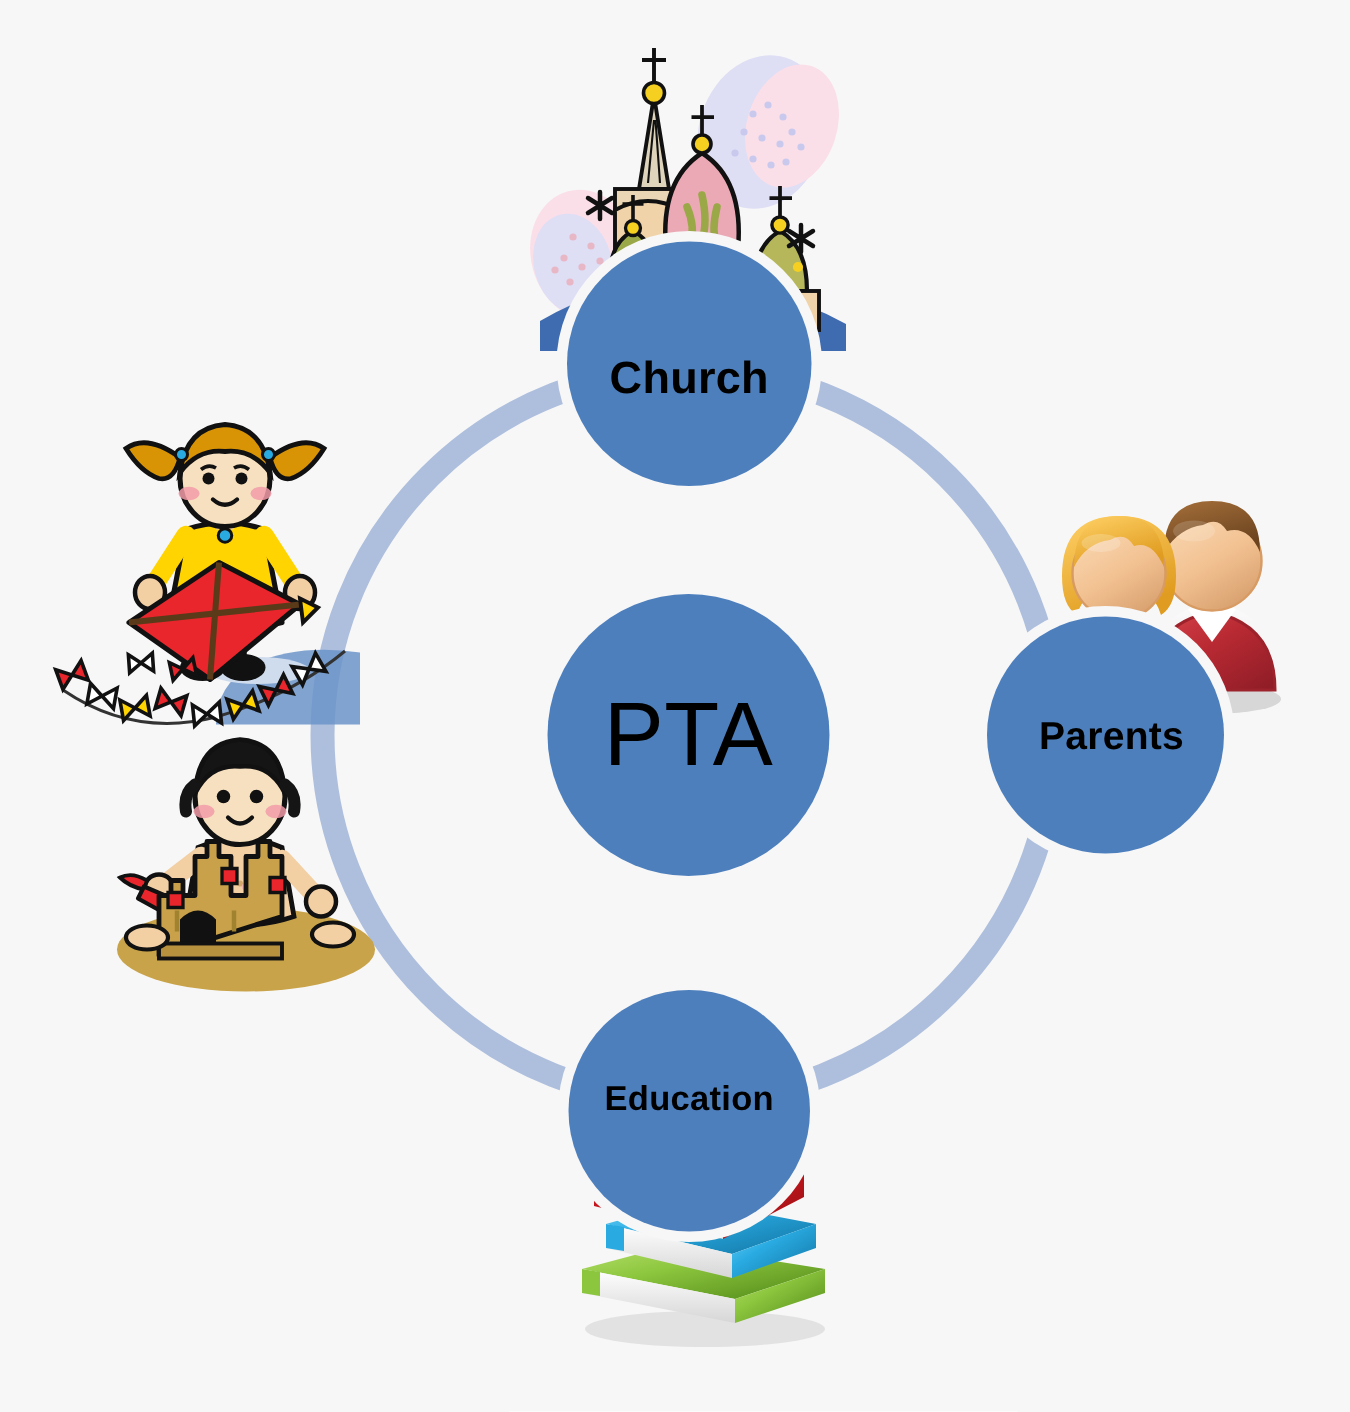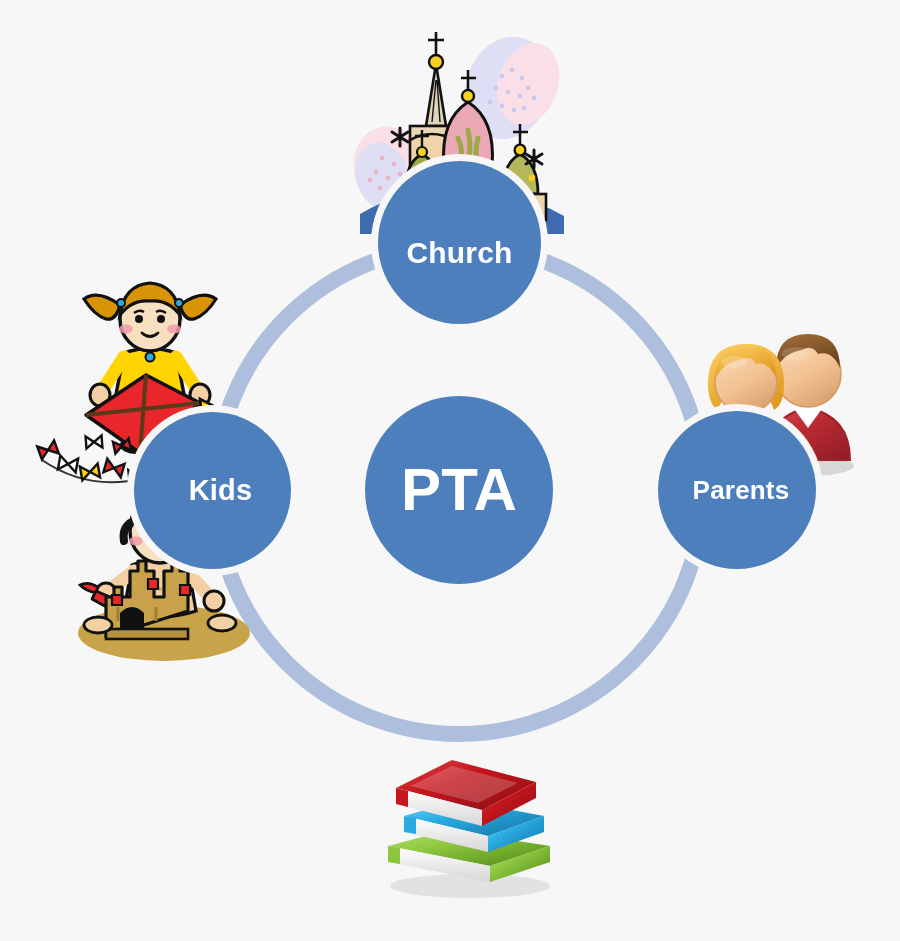--- a/index.html
+++ b/index.html
@@ -31,34 +31,34 @@
   .node {
     position: absolute;
     border-radius: 50%;
     background: #4d7fbd;
     box-shadow: 0 0 0 7px #f7f7f7;
     display: flex;
     align-items: center;
     justify-content: center;
   }
   .node-label {
-    color: #ffffff;
+    color: #000000;
     font-family: "Liberation Sans", sans-serif;
     font-weight: bold;
     letter-spacing: 0.2px;
     text-align: right;
     line-height: 1;
     user-select: none;
   }
   #node-center {
     left: 365px; top: 396px;
     width: 188px; height: 188px;
     box-shadow: 0 0 0 8px #f7f7f7;
   }
-  #node-center .node-label { font-size: 60px; font-weight: bold; }
+  #node-center .node-label { font-size: 60px; font-weight: normal; }
 
   #node-church   { left: 378px; top: 161px;  width: 163px; height: 163px; }
   #node-kids     { left: 134px; top: 412px;  width: 157px; height: 157px; }
   #node-parents  { left: 658px; top: 411px;  width: 158px; height: 158px; }
   #node-education{ left: 379px; top: 660px;  width: 161px; height: 161px; }
 
   #node-church .node-label    { font-size: 30px; margin-top: 20px; }
   #node-kids .node-label      { font-size: 29px; margin-left: 16px; }
   #node-parents .node-label   { font-size: 26px; margin-left: 8px; }
   #node-education .node-label { font-size: 23px; margin-top: -16px; }
@@ -392,22 +392,22 @@
   </svg>
 
   <div class="node" id="node-center">
     <span class="node-label">PTA</span>
   </div>
 
   <div class="node" id="node-church">
     <span class="node-label">Church</span>
   </div>
 
-  <div class="node" id="node-kids">
-    <span class="node-label">Kids</span>
-  </div>
 
   <div class="node" id="node-parents">
     <span class="node-label">Parents</span>
   </div>
 
+  <div class="node" id="node-education">
+    <span class="node-label">Education</span>
+  </div>
 
 </div>
 
 </body></html>

